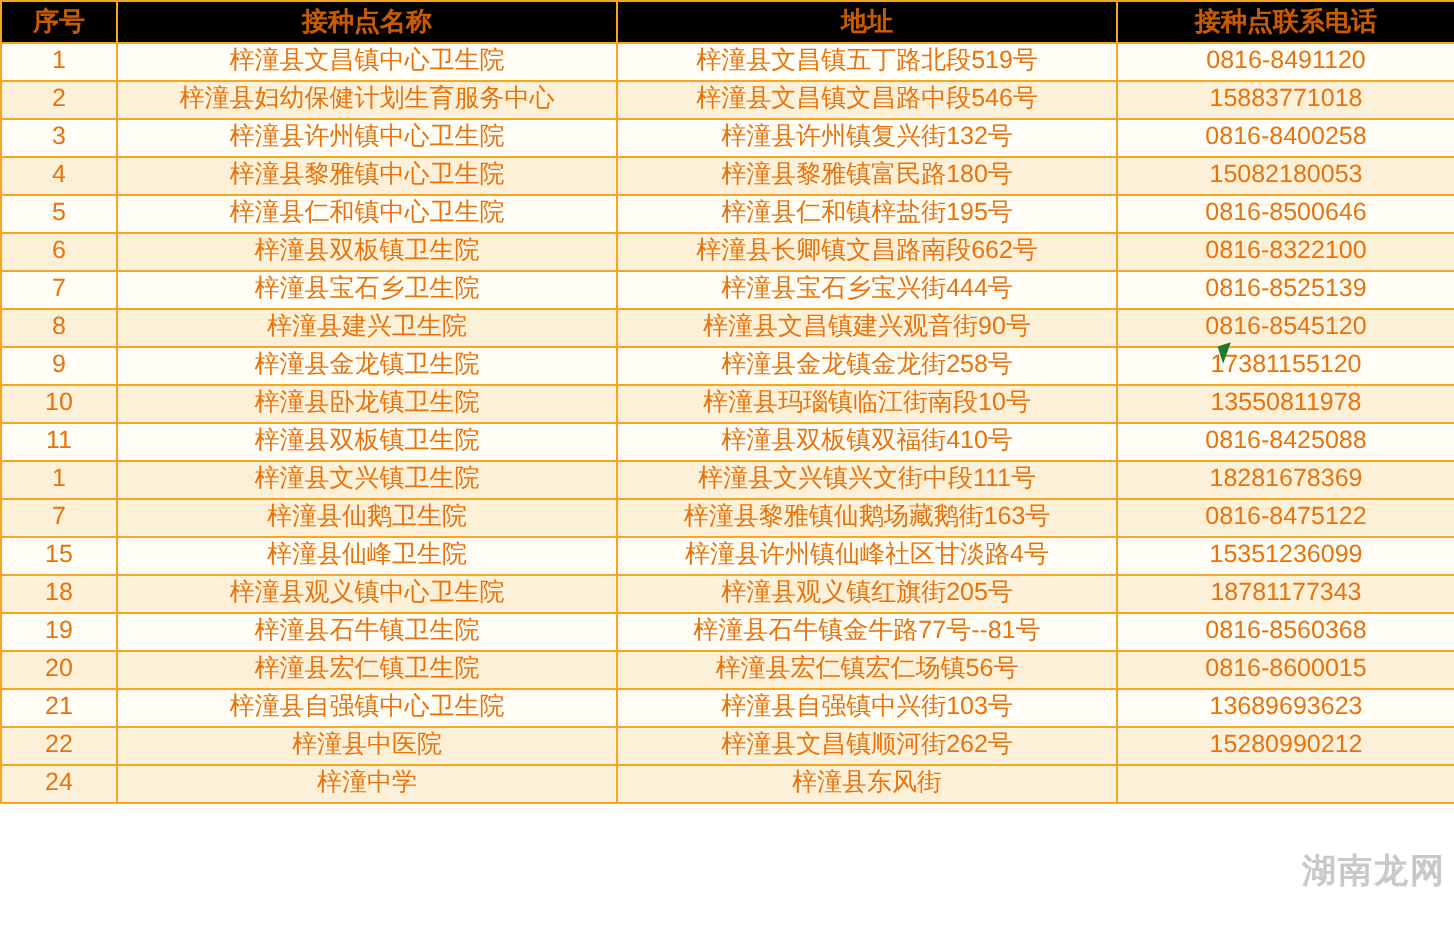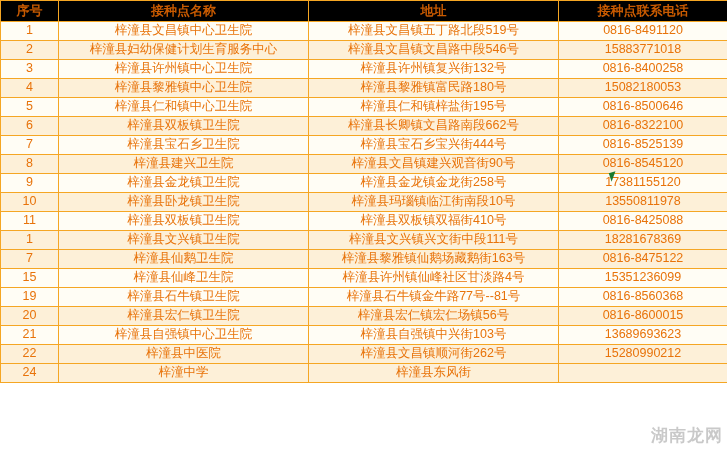--- a/index.html
+++ b/index.html
@@ -169,20 +169,26 @@
         <td>梓潼县仙鹅卫生院</td>
         <td>梓潼县黎雅镇仙鹅场藏鹅街163号</td>
         <td>0816-8475122</td>
       </tr>
       <tr class="odd">
         <td>15</td>
         <td>梓潼县仙峰卫生院</td>
         <td>梓潼县许州镇仙峰社区甘淡路4号</td>
         <td>15351236099</td>
       </tr>
+      <tr class="even">
+        <td>18</td>
+        <td>梓潼县观义镇中心卫生院</td>
+        <td>梓潼县观义镇红旗街205号</td>
+        <td>18781177343</td>
+      </tr>
       <tr class="odd">
         <td>19</td>
         <td>梓潼县石牛镇卫生院</td>
         <td>梓潼县石牛镇金牛路77号--81号</td>
         <td>0816-8560368</td>
       </tr>
       <tr class="even">
         <td>20</td>
         <td>梓潼县宏仁镇卫生院</td>
         <td>梓潼县宏仁镇宏仁场镇56号</td>

